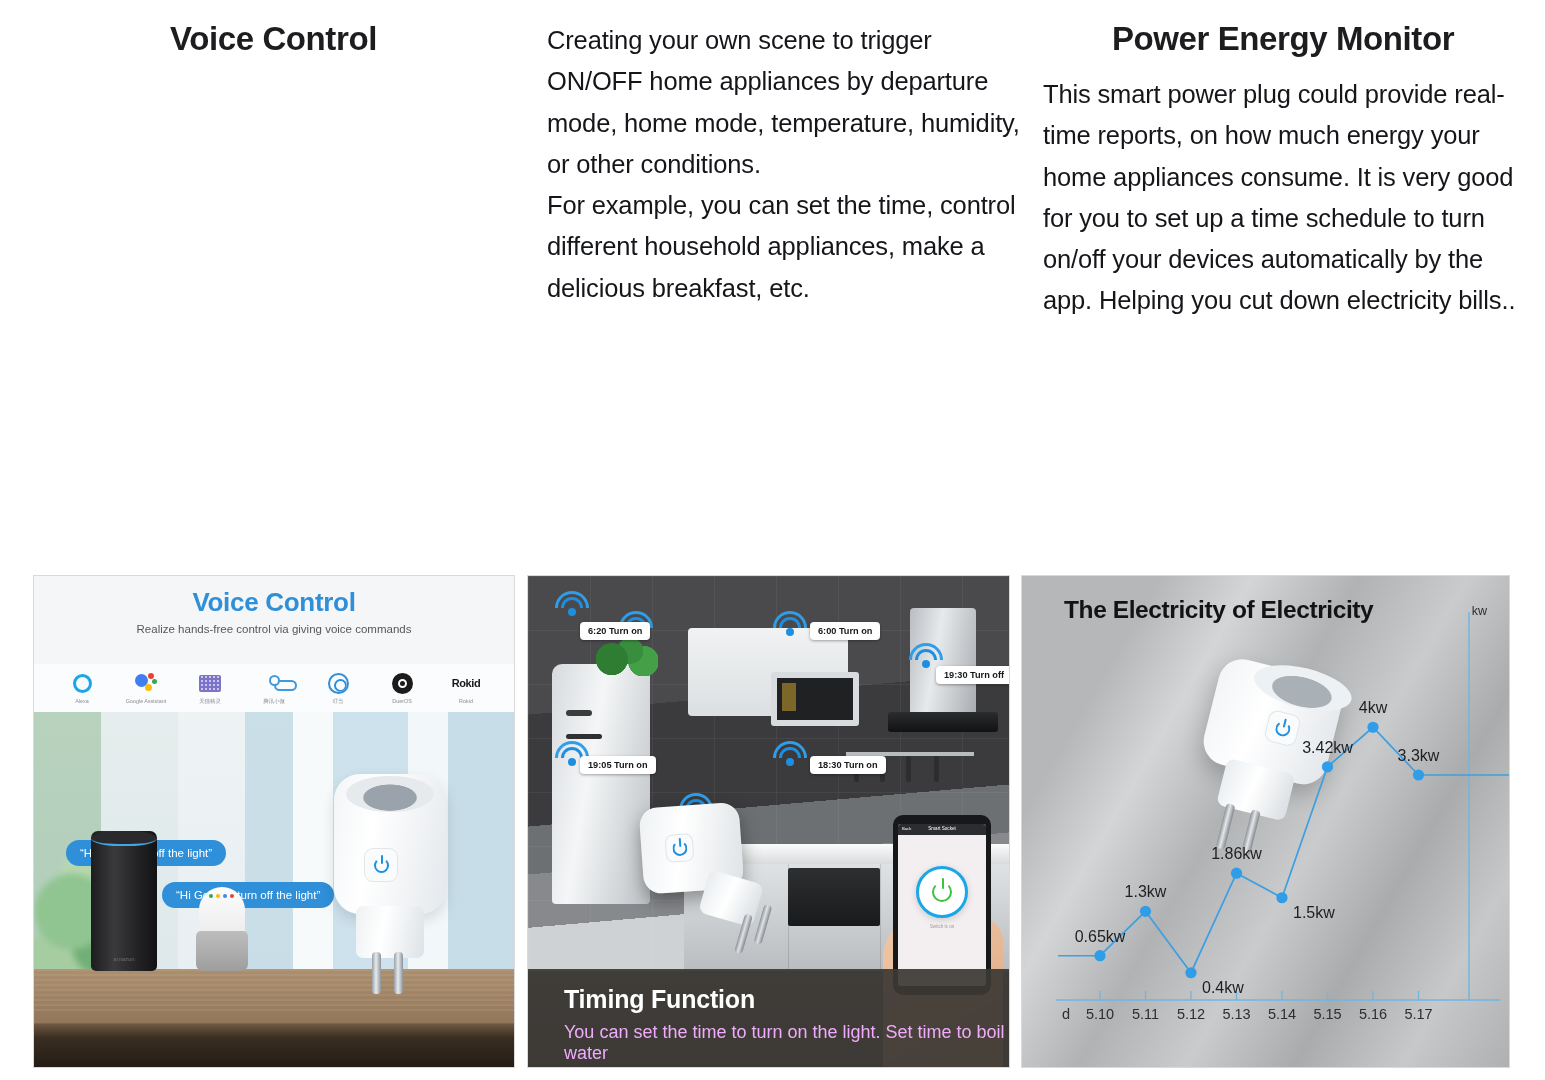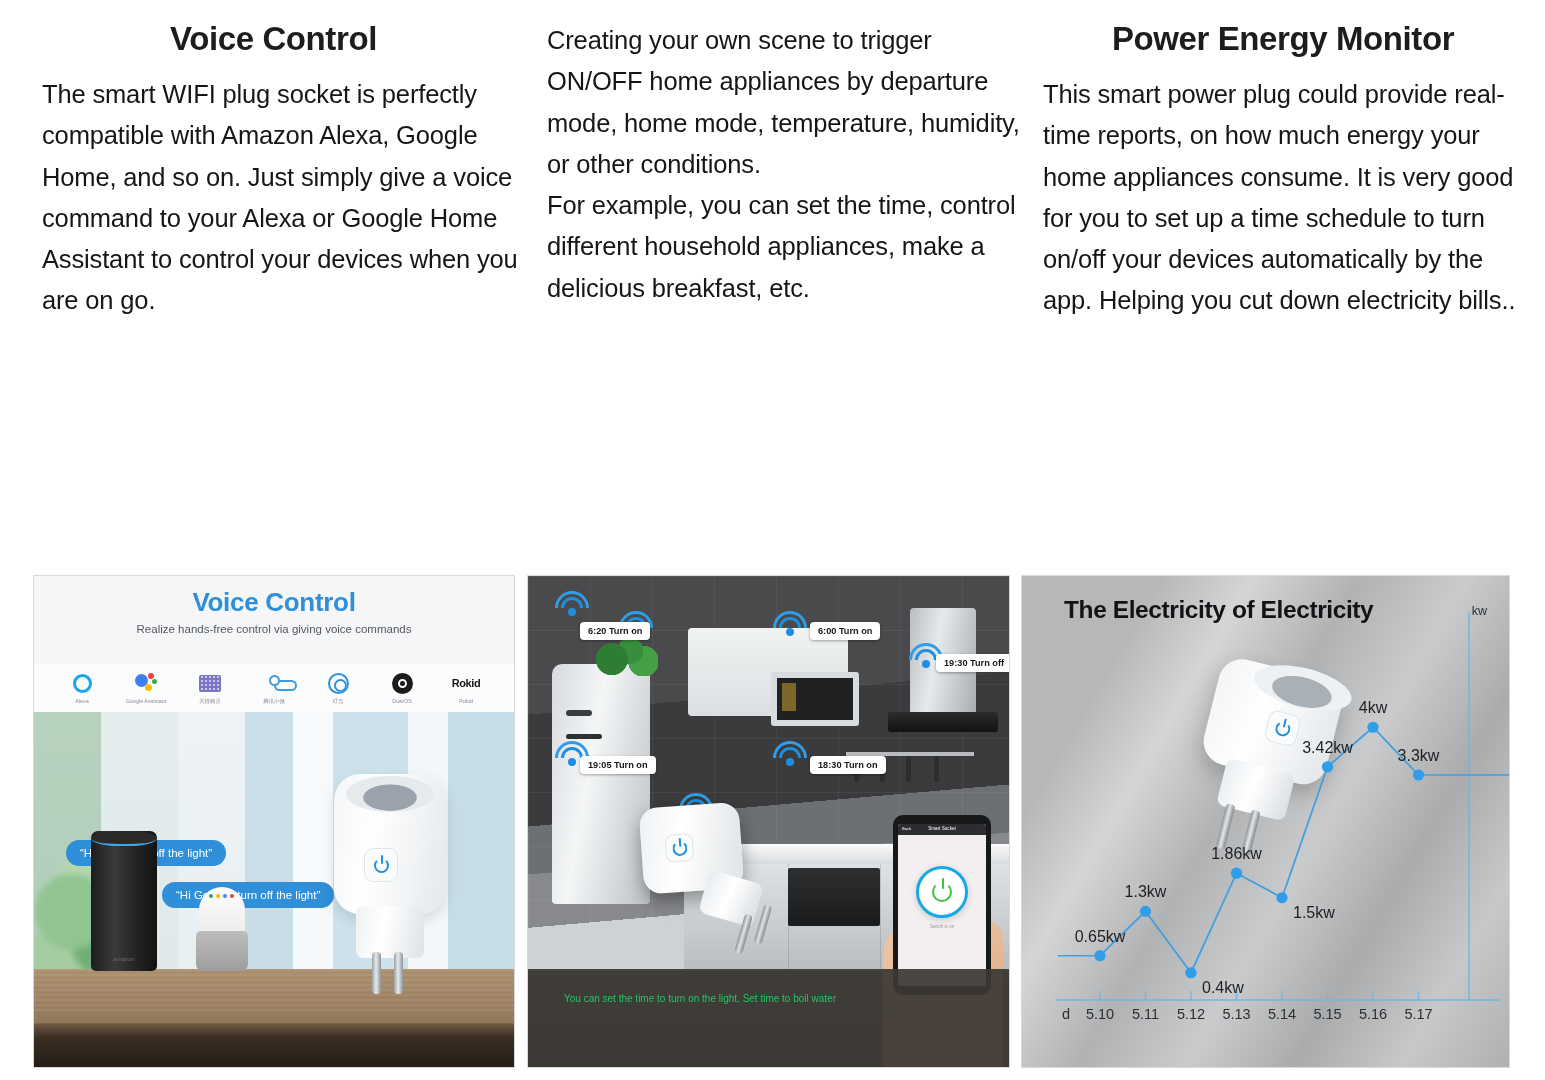--- a/index.html
+++ b/index.html
@@ -201,21 +201,21 @@
     width:8px;height:8px;border-radius:50%;background:#1e8fe0;border:none;}
   .tag { position:absolute; background:#fff; color:#17181a; font-size:9.2px;
     font-weight:bold; padding:4px 8px; border-radius:4px; white-space:nowrap;
     box-shadow:0 1px 3px rgba(0,0,0,.35); }
   .tag::after{content:"";position:absolute;left:-5px;top:7px;border:5px solid transparent;
     border-right-color:#fff;}
 
   .p2-caption { position:absolute; left:0; right:0; bottom:0; height:98px;
     background:rgba(60,57,53,.93); padding:16px 0 0 36px; }
   .p2-cap-t { font-size:25px; font-weight:bold; color:#fff; letter-spacing:-0.2px; }
-  .p2-cap-s { font-size:10px; color:#22c55e; padding-top:8px; }
+  .p2-cap-s { font-size:18px; color:#f0abfc; padding-top:8px; }
 
   .plug2 { position:absolute; left:116px; top:228px; width:130px; height:160px;
     transform: rotate(-4deg); }
   .plug2 .p2body{position:absolute;left:0;top:0;width:100px;height:86px;
     background:linear-gradient(100deg,#eef1f3,#fff 40%,#dfe3e6);border-radius:18px;
     box-shadow:0 8px 18px rgba(0,0,0,.35);}
   .plug2 .p2btn{position:absolute;left:24px;top:28px;width:28px;height:28px;
     background:#fafbfc;border-radius:8px;border:1px solid #e0e4e7;
     display:flex;align-items:center;justify-content:center;}
   .plug2 .p2neck{position:absolute;left:58px;top:74px;width:56px;height:44px;
@@ -283,21 +283,20 @@
 </style>
 </head>
 <body>
 
 <div class="page">
 
 
   <div class="cols">
     <div class="col col-1">
       <div class="col-head">Voice Control</div>
-      <div class="col-body">The smart WIFI plug socket is perfectly compatible with Amazon Alexa, Google Home, and so on. Just simply give a voice command to your Alexa or Google Home Assistant to control your devices when you are on go.</div>
     </div>
     <div class="col col-2">
       <div class="col-body">Creating your own scene to trigger ON/OFF home appliances by departure mode, home mode, temperature, humidity, or other conditions.
 For example, you can set the time, control different household appliances, make a delicious breakfast, etc.</div>
     </div>
     <div class="col col-3">
       <div class="col-head">Power Energy Monitor</div>
       <div class="col-body">This smart power plug could provide real-time reports, on how much energy your home appliances consume. It is very good for you to set up a time schedule to turn on/off your devices automatically by the app. Helping you cut down electricity bills..</div>
     </div>
   </div>
@@ -456,21 +455,21 @@
           <span class="dot"></span>
         </div>
       <div class="wifi" style="left:148px;top:212px">
           <span class="w1"></span>
           <span class="w2"></span>
           <span class="dot"></span>
         </div>
 
       <div class="tag" style="left:52px;top:46px">6:20  Turn on</div>
       <div class="tag" style="left:282px;top:46px">6:00  Turn on</div>
-      <div class="tag" style="left:408px;top:78px">19:30  Turn off</div>
+      <div class="tag" style="left:408px;top:90px">19:30  Turn off</div>
       <div class="tag" style="left:52px;top:180px">19:05  Turn on</div>
       <div class="tag" style="left:282px;top:180px">18:30  Turn on</div>
 
       <div class="plug2">
         <div class="p2body">
           <div class="p2btn">
               <span class="pwr-sm"></span>
             </div>
         </div>
         <div class="p2neck"></div>
@@ -486,20 +485,21 @@
             <b>Smart Socket</b>
           </div>
           <div class="ring">
               <span class="pwr"></span>
             </div>
           <div class="stat">Switch is on</div>
         </div>
       </div>
 
       <div class="p2-caption">
+        <div class="p2-cap-t">Timing Function</div>
         <div class="p2-cap-s">You can set the time to turn on the light. Set time to boil water</div>
       </div>
     </div>
 
     <div class="panel" id="panel-energy">
       <div class="p3-bg"></div>
       <div class="p3-title">The Electricity of Electricity</div>
       <div class="p3-ylab">kw</div>
 
       <div class="plug3">

